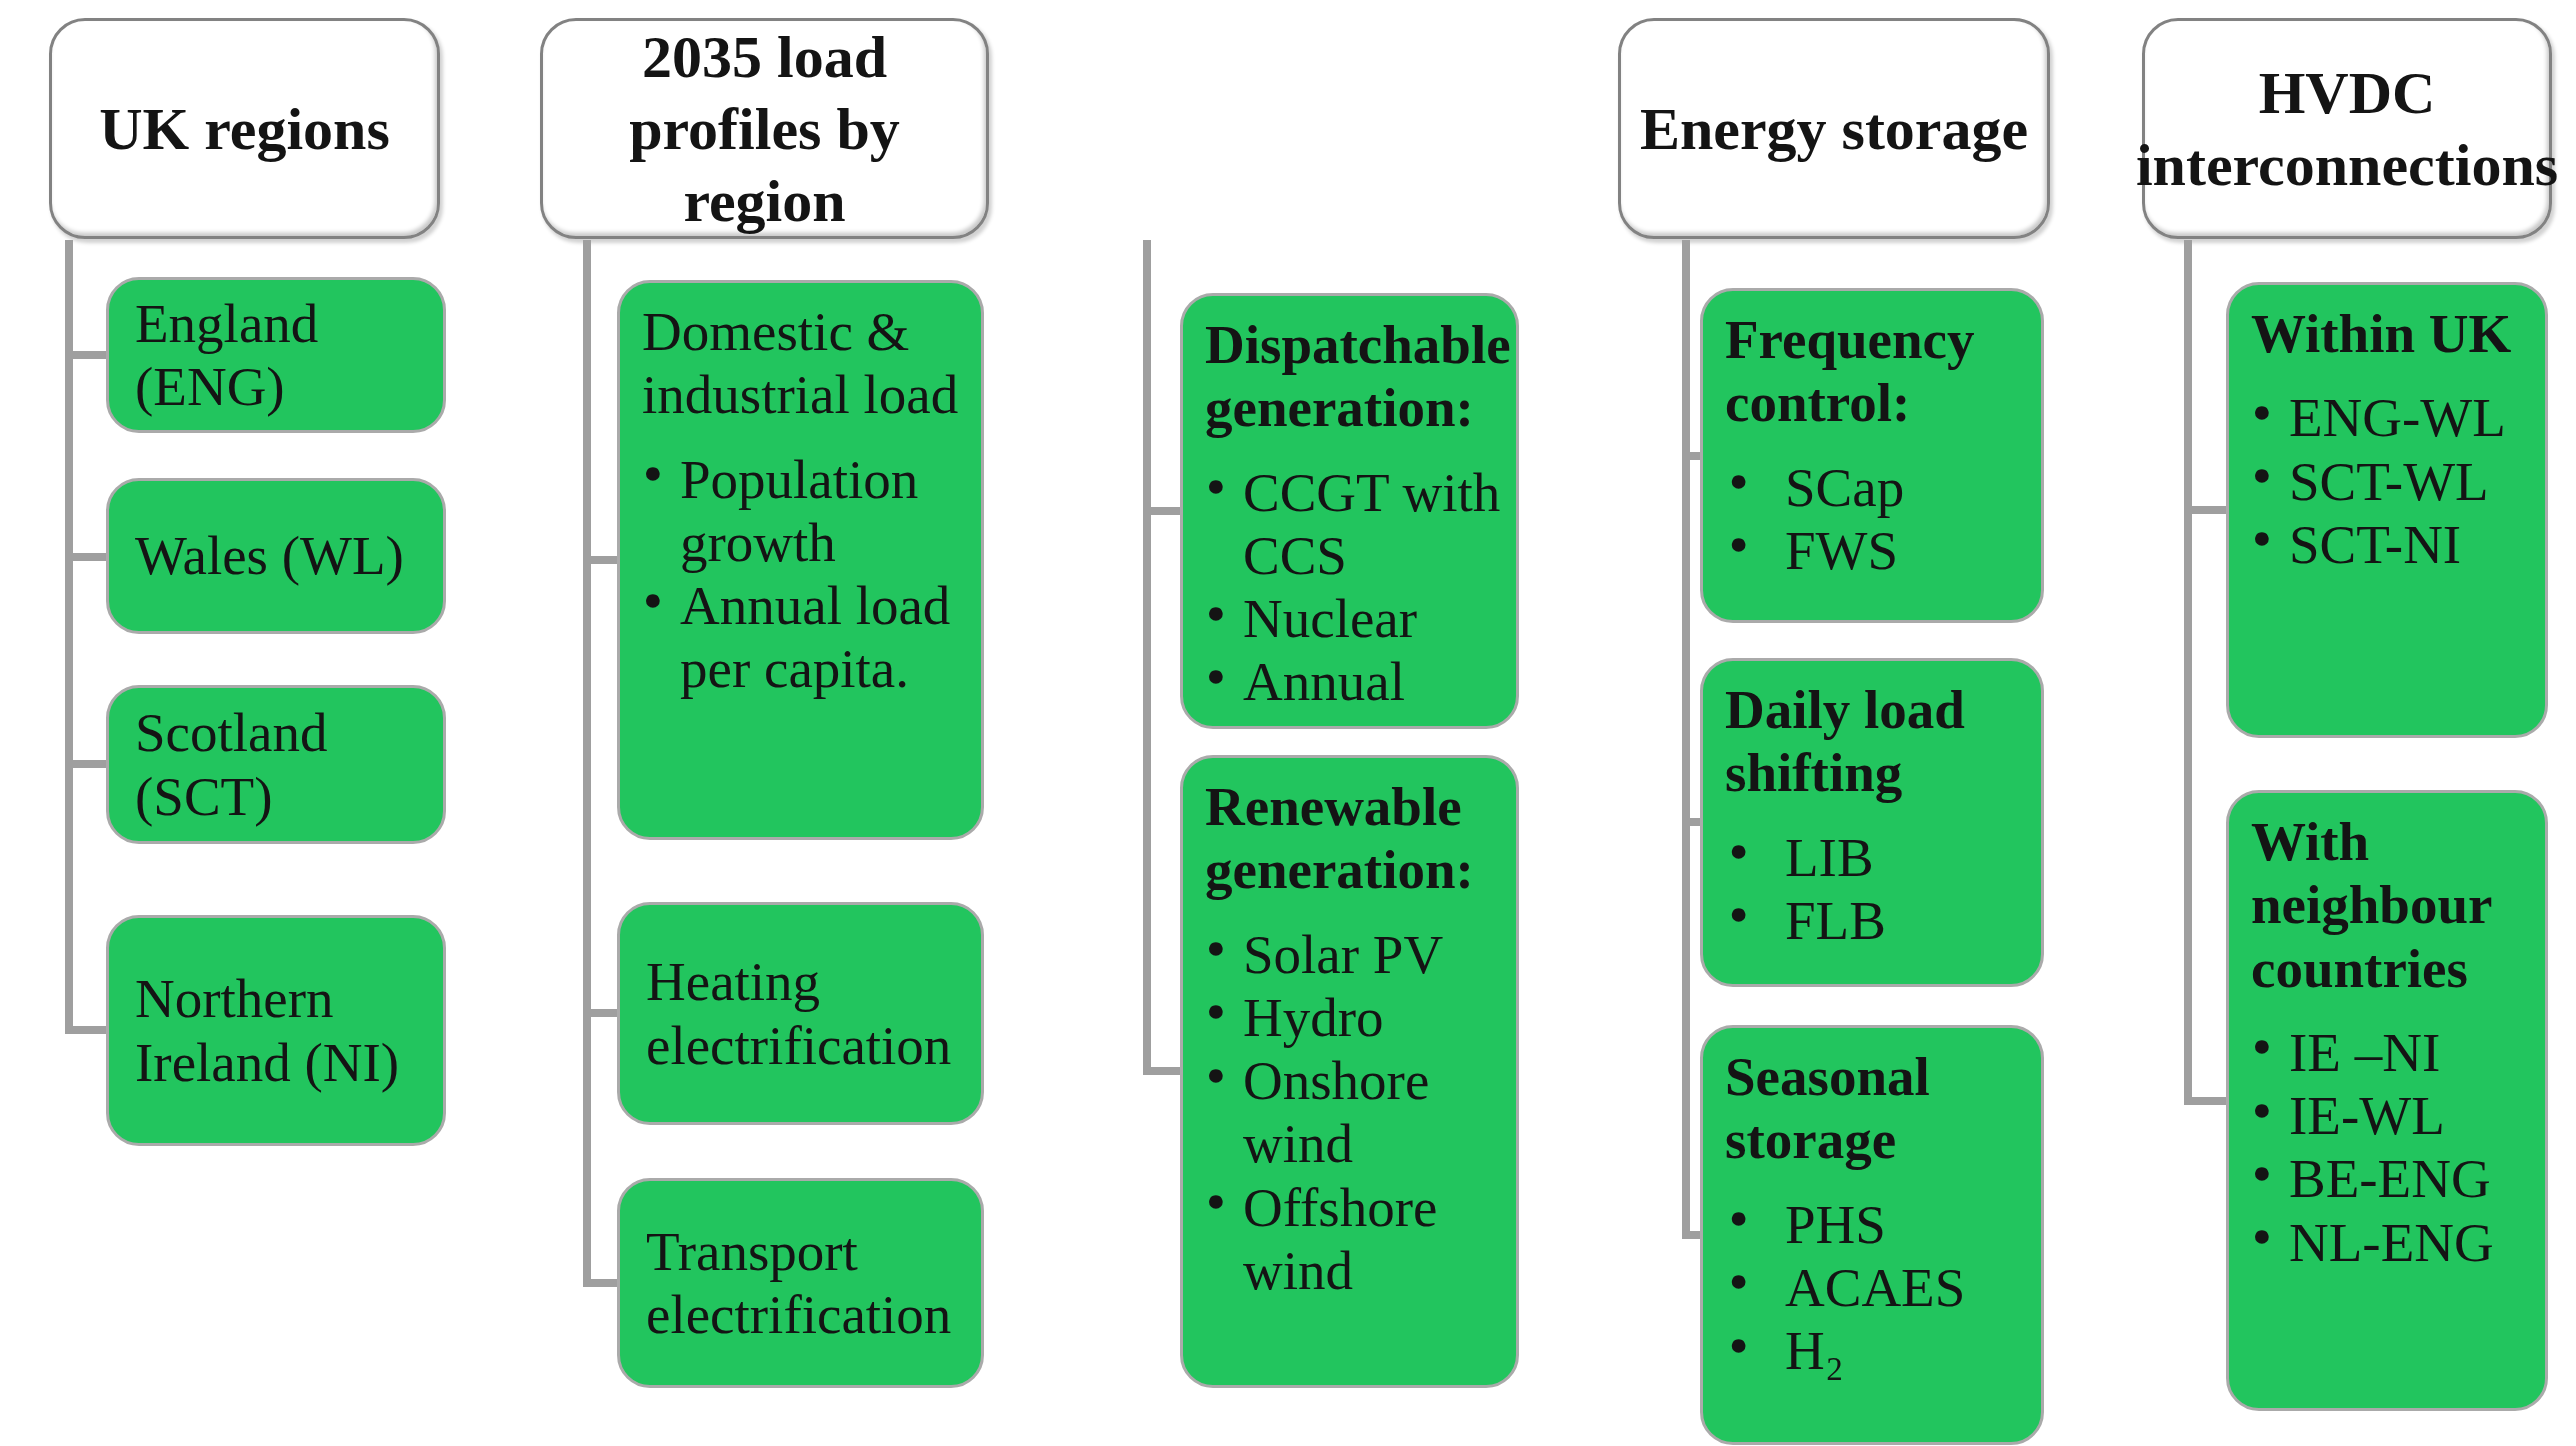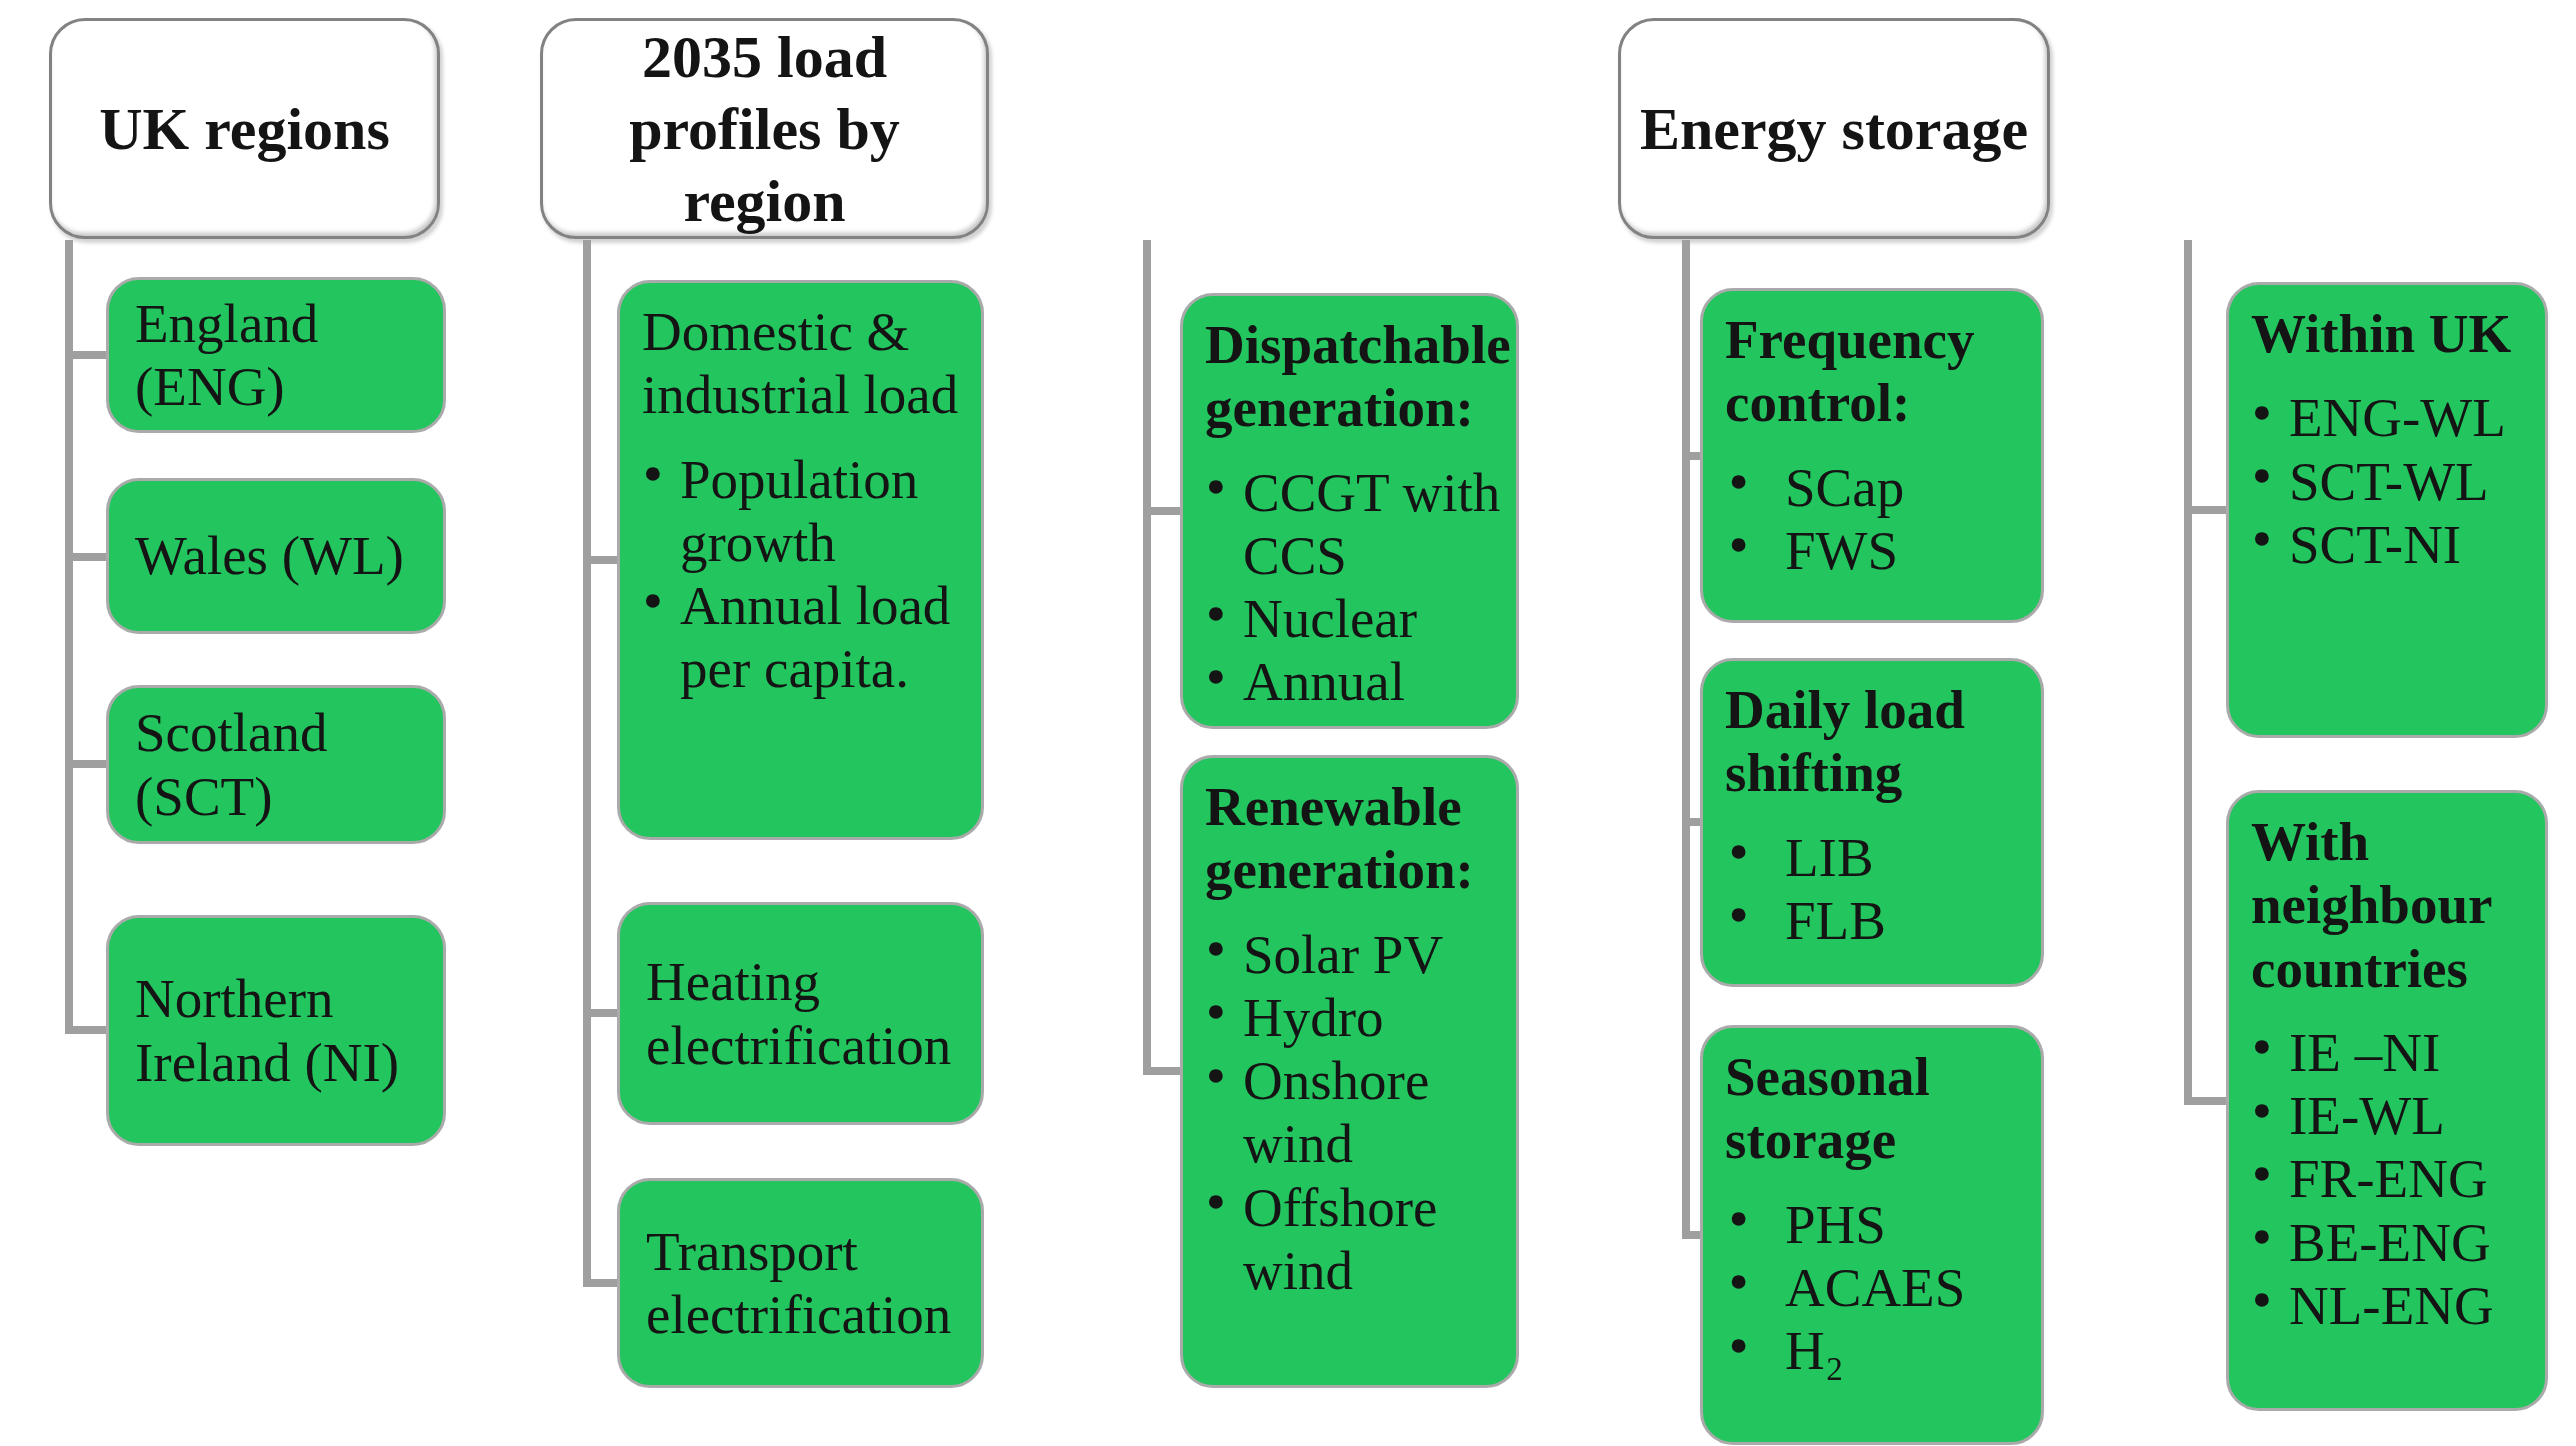--- a/index.html
+++ b/index.html
@@ -115,33 +115,35 @@
     <div class="bullet">LIB</div>
     <div class="bullet">FLB</div>
   </div>
   <div class="box widegap" style="left:1700px;top:1025px;width:344px;height:420px">
     <div class="title b gapafter">Seasonal storage</div>
     <div class="bullet">PHS</div>
     <div class="bullet">ACAES</div>
     <div class="bullet">H₂</div>
   </div>
 
+  <div class="hdr" style="left:2142px;top:18px;width:410px;height:221px">
+    <span>HVDC interconnections</span>
+  </div>
   <div class="vline" style="left:2184px;top:240px;height:865px"></div>
   <div class="hline" style="left:2184px;top:506px;width:47px"></div>
   <div class="hline" style="left:2184px;top:1097px;width:47px"></div>
 
   <div class="box" style="left:2226px;top:282px;width:322px;height:456px">
     <div class="title b gapafter">Within UK</div>
     <div class="bullet">ENG-WL</div>
     <div class="bullet">SCT-WL</div>
     <div class="bullet">SCT-NI</div>
   </div>
   <div class="box" style="left:2226px;top:790px;width:322px;height:621px">
     <div class="title b gapafter">With neighbour countries</div>
     <div class="bullet">IE –NI</div>
     <div class="bullet">IE-WL</div>
-    <div class="bullet">FR-ENG</div>
     <div class="bullet">BE-ENG</div>
     <div class="bullet">NL-ENG</div>
   </div>
 
 </div>
 
 
 </body></html>

